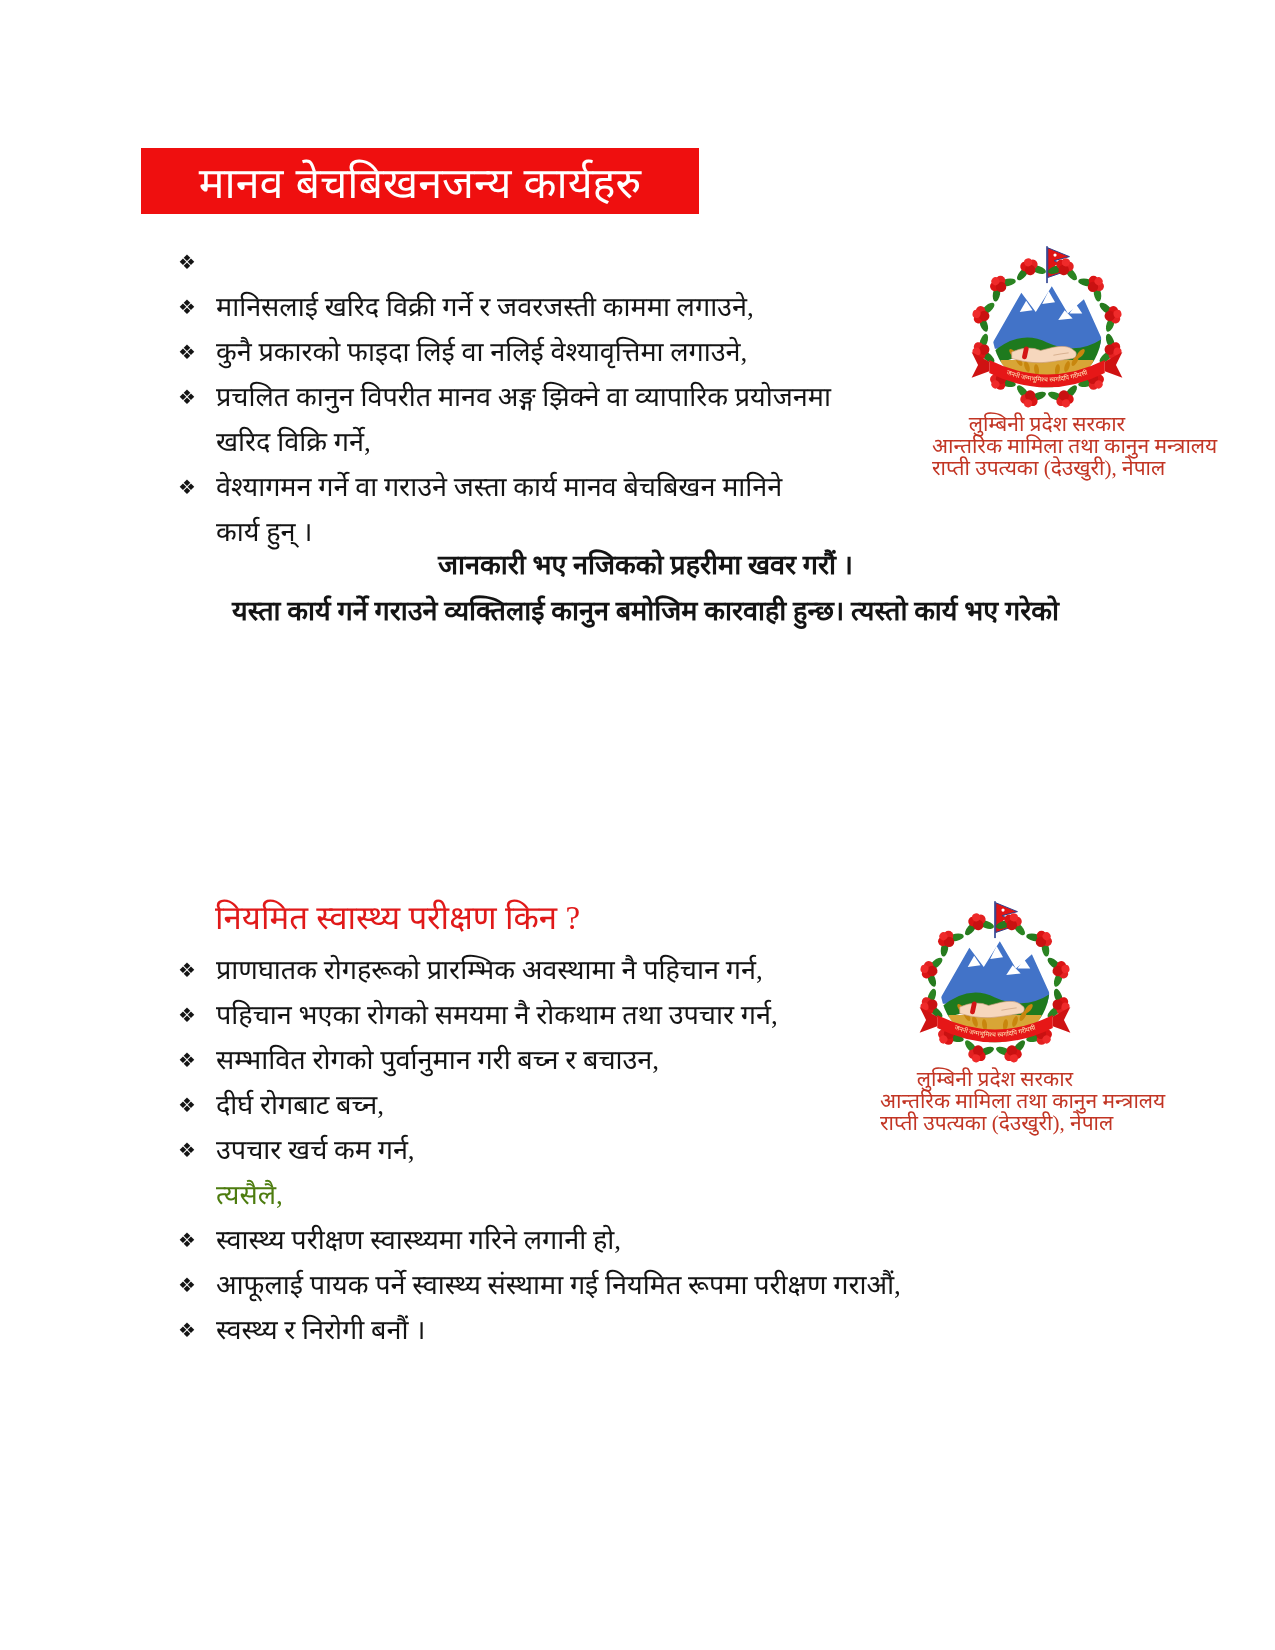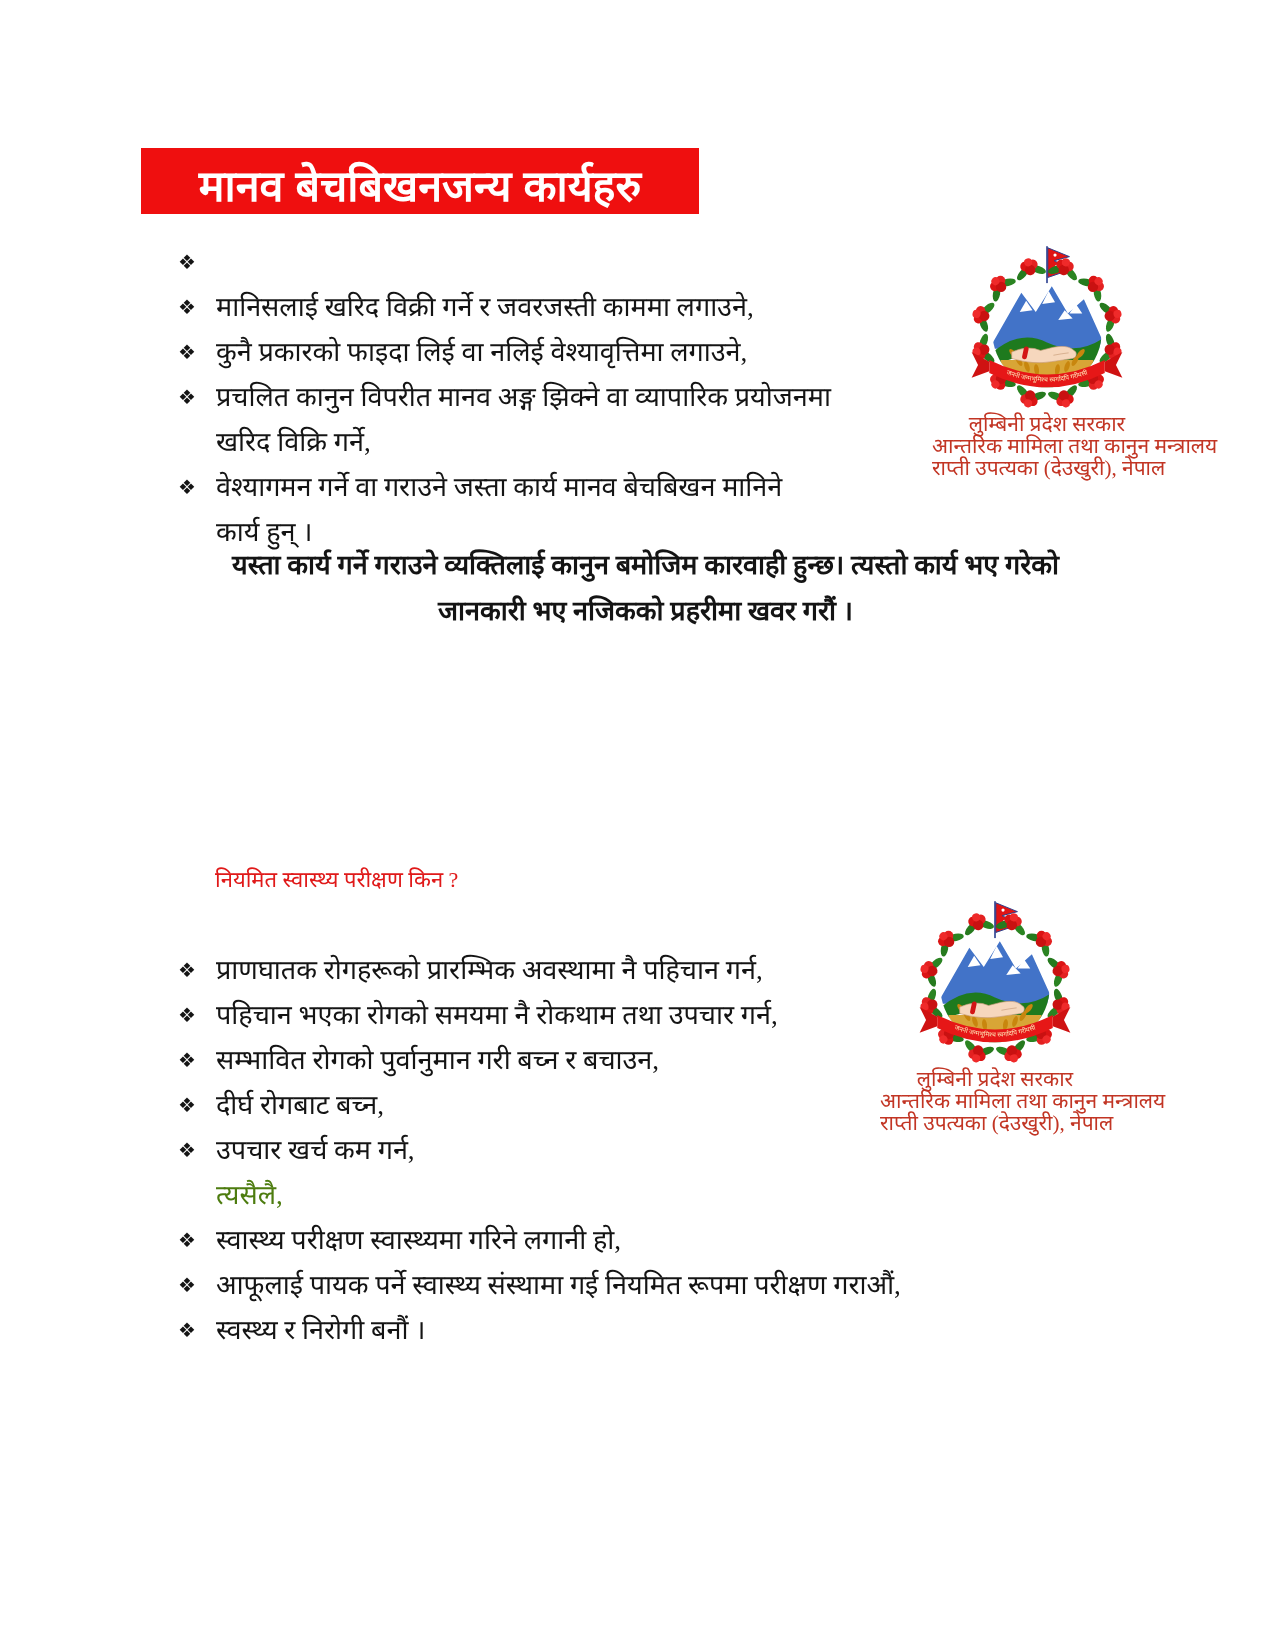--- a/index.html
+++ b/index.html
@@ -2,40 +2,40 @@
 <html><head>
 <meta charset="utf-8">
 <style>
   html,body{margin:0;padding:0;background:#ffffff;}
   .page{
     position:relative;width:1275px;height:1650px;background:#ffffff;
     font-family:"Liberation Serif","DejaVu Serif",serif;color:#141414;overflow:hidden;
   }
   .banner{
     position:absolute;background:#ef0f0f;color:#ffffff;
-    display:flex;align-items:flex-end;justify-content:center;
-    font-family:"Liberation Sans","DejaVu Sans",sans-serif;font-weight:bold;
+    display:flex;align-items:center;justify-content:center;
+    font-family:"Liberation Sans","DejaVu Sans",sans-serif;font-weight:normal;
     white-space:nowrap;
   }
   .banner1{left:141px;top:148px;width:558px;height:66px;font-size:43px;}
   .banner2{left:141px;top:777px;width:676px;height:86px;font-size:47px;}
   .bullet-list{position:absolute;}
   .list1{left:178px;top:240px;width:720px;}
   .list2{left:178px;top:948px;width:790px;}
   .li{display:flex;align-items:flex-start;min-height:45px;line-height:45px;font-size:27px;}
   .li .glyph{flex:0 0 38px;width:38px;font-family:"DejaVu Sans","Liberation Sans",sans-serif;font-size:20px;color:#141414;}
   .li .txt{white-space:nowrap;}
   .li.red .txt{color:#4d7c0f;text-align:center;}
   .note{
     position:absolute;left:158px;top:542px;width:975px;text-align:center;
     font-weight:bold;font-size:27px;line-height:46px;
   }
   .note div{white-space:nowrap;}
   .subheading{
-    position:absolute;left:215px;top:860px;font-size:22px;line-height:40px;
+    position:absolute;left:215px;top:898px;font-size:33px;line-height:40px;
     color:#e01919;white-space:nowrap;
   }
   .logo{position:absolute;width:230px;text-align:center;}
   .logo1{left:932px;top:243px;}
   .logo2{left:880px;top:898px;}
   .logo svg.emblem{width:178px;height:170px;display:block;margin:0 auto;}
   .logo .cap{font-size:21px;line-height:22px;color:#c23524;white-space:nowrap;}
 </style>
 </head>
 <body>
@@ -146,22 +146,22 @@
   <div class="logo logo1">
     <svg class="emblem" viewBox="0 0 220 212">
       <use href="#np-emblem"></use>
     </svg>
     <div class="cap">लुम्बिनी प्रदेश सरकार</div>
     <div class="cap">आन्तरिक मामिला तथा कानुन मन्त्रालय</div>
     <div class="cap">राप्ती उपत्यका (देउखुरी), नेपाल</div>
   </div>
 
   <div class="note">
+    <div>जानकारी भए नजिकको प्रहरीमा खवर गरौं ।</div>
     <div>यस्ता कार्य गर्ने गराउने व्यक्तिलाई कानुन बमोजिम कारवाही हुन्छ।  त्यस्तो कार्य भए गरेको</div>
-    <div>जानकारी भए नजिकको प्रहरीमा खवर गरौं ।</div>
   </div>
 
 
   <div class="subheading">नियमित स्वास्थ्य परीक्षण किन ?</div>
 
   <div class="logo logo2">
     <svg class="emblem" viewBox="0 0 220 212">
       <use href="#np-emblem"></use>
     </svg>
     <div class="cap">लुम्बिनी प्रदेश सरकार</div>

